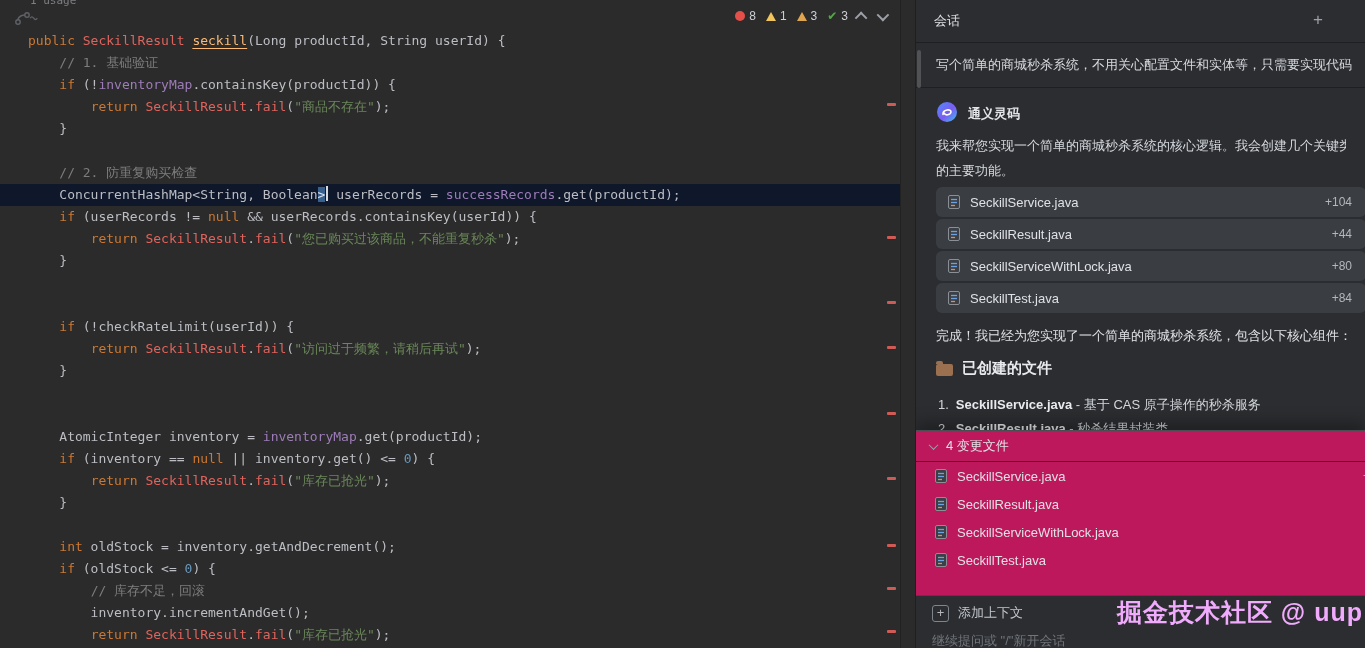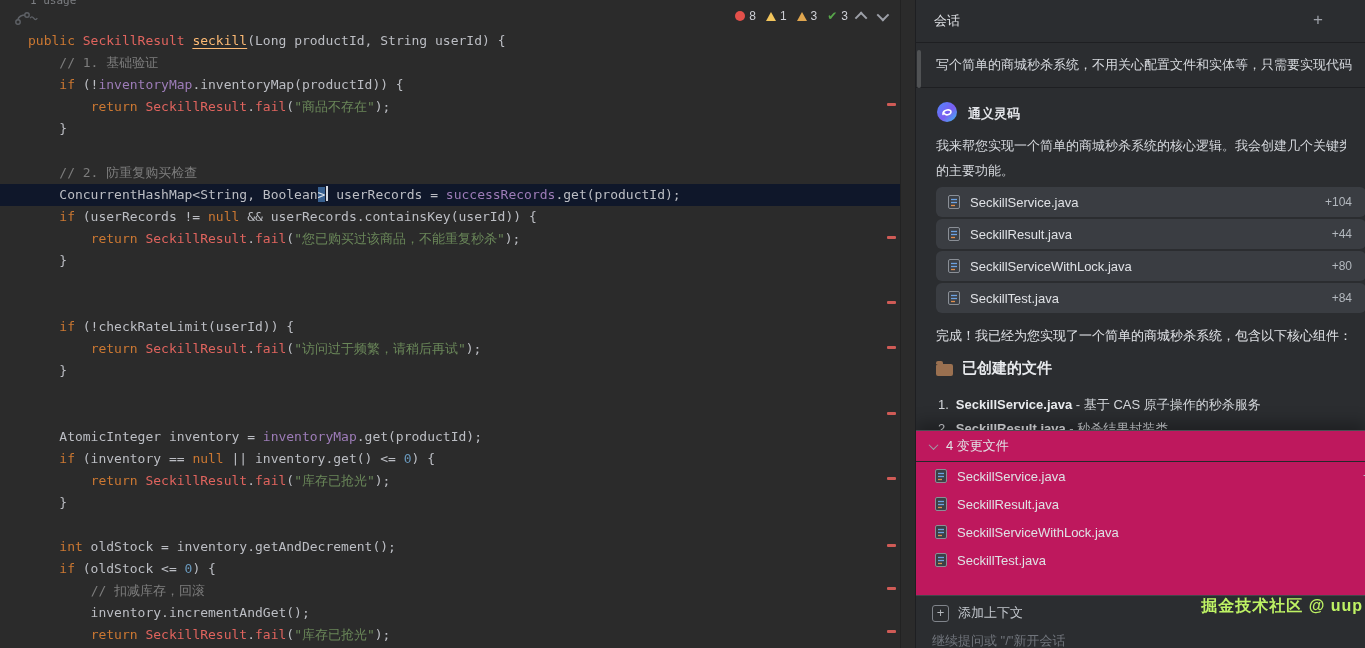--- a/index.html
+++ b/index.html
@@ -78,42 +78,42 @@
   .chev-sm{width:6px;height:6px;border-left:1.6px solid #9da0a8;border-top:1.6px solid #9da0a8;transform:rotate(225deg) translate(1px,1px);display:inline-block;}
   .chg-row{height:28px;display:flex;align-items:center;gap:8px;padding:0 14px 0 17px;color:#d6d9de;position:relative;}
   .chg-count{position:absolute;right:-24px;color:#b8bcc2;font-size:12px;}
 
   .bottom-bar{position:absolute;left:0;right:0;bottom:0;height:53px;background:#2b2d30;border-top:1px solid #43454a;z-index:6;padding:8px 16px;box-sizing:border-box;}
   .add-ctx{display:flex;align-items:center;gap:9px;}
   .plusbox{width:15px;height:15px;border:1px solid #80848b;border-radius:3px;color:#b4b8bd;font-size:13px;line-height:13px;text-align:center;}
   .add-ctx-label{color:#c2c6cc;text-align:center;}
   .input-hint{margin-top:10px;color:#71757c;white-space:nowrap;}
 
-  .watermark{position:absolute;right:3px;top:596px;z-index:9;font-weight:bold;font-size:16px;color:#bef264;letter-spacing:1px;white-space:nowrap;}
+  .watermark{position:absolute;right:3px;top:596px;z-index:9;font-weight:bold;font-size:25px;color:#f0abfc;letter-spacing:1px;white-space:nowrap;}
 </style>
 </head>
 <body>
 
 <div class="screen">
 
   <div class="editor">
     <div class="usage-hint">1 usage</div>
     <div class="gutter-glyph">
       <svg width="26" height="15" viewBox="0 0 26 15">
         <circle cx="4" cy="11" r="2.2" fill="none" stroke="#6f737a" stroke-width="1.4"></circle>
         <circle cx="13" cy="4" r="2.2" fill="none" stroke="#6f737a" stroke-width="1.4"></circle>
         <path d="M4 9 C4 5,9 4,11 4" fill="none" stroke="#6f737a" stroke-width="1.4"></path>
         <path d="M19 8 q2 -3 4 0 q2 3 4 0" transform="translate(-1,0) scale(0.9)" fill="none" stroke="#6f737a" stroke-width="1.4"></path>
       </svg>
     </div>
 
     <div class="code-lines">
         <div class="code-line"><span class="tk-kw">public </span><span class="tk-err">SeckillResult </span><span class="tk-decl">seckill</span><span class="tk-def">(Long productId, String userId) {</span></div>
         <div class="code-line"><span class="tk-def">    </span><span class="tk-com">// 1. 基础验证</span></div>
-        <div class="code-line"><span class="tk-def">    </span><span class="tk-kw">if</span><span class="tk-def"> (!</span><span class="tk-fld">inventoryMap</span><span class="tk-def">.inventoryMap(productId)) {</span></div>
+        <div class="code-line"><span class="tk-def">    </span><span class="tk-kw">if</span><span class="tk-def"> (!</span><span class="tk-fld">inventoryMap</span><span class="tk-def">.containsKey(productId)) {</span></div>
         <div class="code-line"><span class="tk-def">        </span><span class="tk-kw">return </span><span class="tk-err">SeckillResult</span><span class="tk-def">.</span><span class="tk-err">fail</span><span class="tk-def">(</span><span class="tk-str">"商品不存在"</span><span class="tk-def">);</span></div>
         <div class="code-line"><span class="tk-def">    }</span></div>
         <div class="code-line">&nbsp;</div>
         <div class="code-line"><span class="tk-def">    </span><span class="tk-com">// 2. 防重复购买检查</span></div>
         <div class="code-line caret-line"><span class="tk-def">    ConcurrentHashMap&lt;String, Boolean</span><span class="tk-sel">&gt;</span><span class="tk-caret"></span><span class="tk-def"> userRecords = </span><span class="tk-fld">successRecords</span><span class="tk-def">.get(productId);</span></div>
         <div class="code-line"><span class="tk-def">    </span><span class="tk-kw">if</span><span class="tk-def"> (userRecords != </span><span class="tk-kw">null</span><span class="tk-def"> &amp;&amp; userRecords.containsKey(userId)) {</span></div>
         <div class="code-line"><span class="tk-def">        </span><span class="tk-kw">return </span><span class="tk-err">SeckillResult</span><span class="tk-def">.</span><span class="tk-err">fail</span><span class="tk-def">(</span><span class="tk-str">"您已购买过该商品，不能重复秒杀"</span><span class="tk-def">);</span></div>
         <div class="code-line"><span class="tk-def">    }</span></div>
         <div class="code-line">&nbsp;</div>
         <div class="code-line"><span class="tk-def">    </span></div>
@@ -122,21 +122,21 @@
         <div class="code-line"><span class="tk-def">    }</span></div>
         <div class="code-line">&nbsp;</div>
         <div class="code-line"><span class="tk-def">    </span></div>
         <div class="code-line"><span class="tk-def">    AtomicInteger inventory = </span><span class="tk-fld">inventoryMap</span><span class="tk-def">.get(productId);</span></div>
         <div class="code-line"><span class="tk-def">    </span><span class="tk-kw">if</span><span class="tk-def"> (inventory == </span><span class="tk-kw">null</span><span class="tk-def"> || inventory.get() &lt;= </span><span class="tk-num">0</span><span class="tk-def">) {</span></div>
         <div class="code-line"><span class="tk-def">        </span><span class="tk-kw">return </span><span class="tk-err">SeckillResult</span><span class="tk-def">.</span><span class="tk-err">fail</span><span class="tk-def">(</span><span class="tk-str">"库存已抢光"</span><span class="tk-def">);</span></div>
         <div class="code-line"><span class="tk-def">    }</span></div>
         <div class="code-line">&nbsp;</div>
         <div class="code-line"><span class="tk-def">    </span><span class="tk-kw">int</span><span class="tk-def"> oldStock = inventory.getAndDecrement();</span></div>
         <div class="code-line"><span class="tk-def">    </span><span class="tk-kw">if</span><span class="tk-def"> (oldStock &lt;= </span><span class="tk-num">0</span><span class="tk-def">) {</span></div>
-        <div class="code-line"><span class="tk-def">        </span><span class="tk-com">// 扣减库存，回滚</span></div>
+        <div class="code-line"><span class="tk-def">        </span><span class="tk-com">// 库存不足，回滚</span></div>
         <div class="code-line"><span class="tk-def">        inventory.incrementAndGet();</span></div>
         <div class="code-line"><span class="tk-def">        </span><span class="tk-kw">return </span><span class="tk-err">SeckillResult</span><span class="tk-def">.</span><span class="tk-err">fail</span><span class="tk-def">(</span><span class="tk-str">"库存已抢光"</span><span class="tk-def">);</span></div>
       </div>
 
     <div class="inspections">
       <span class="insp-item">
         <span class="insp-dot"></span>
         <span>8</span>
       </span>
       <span class="insp-item">

